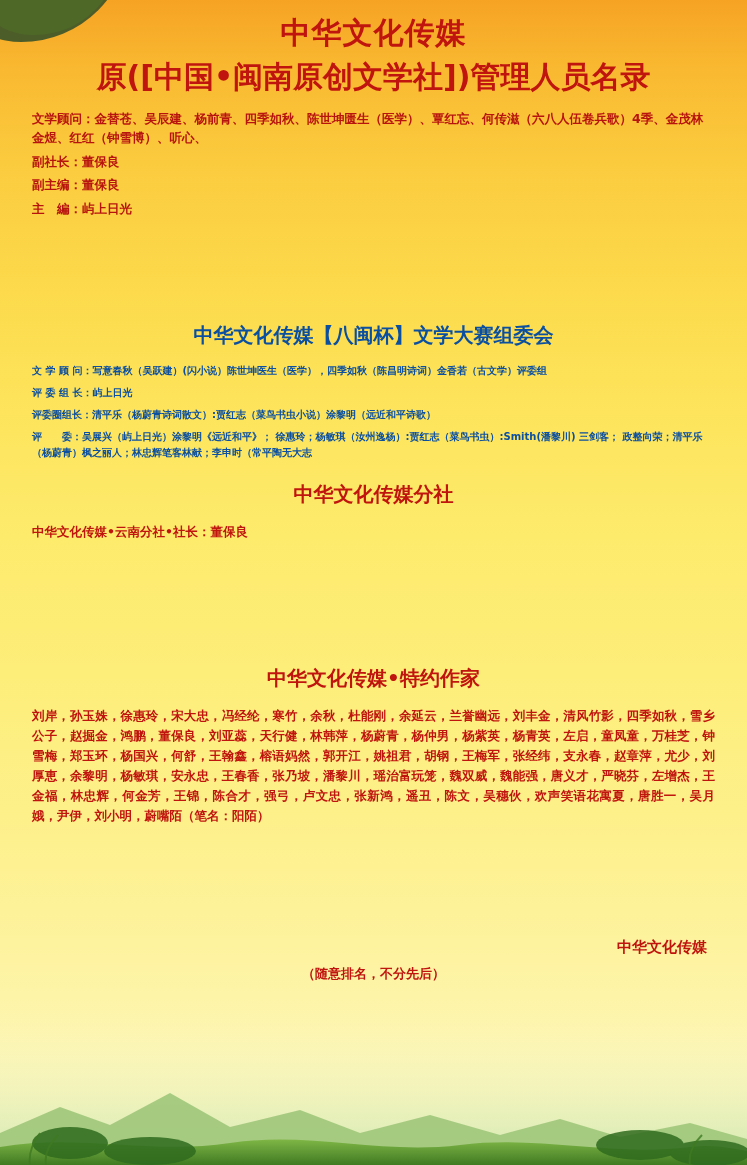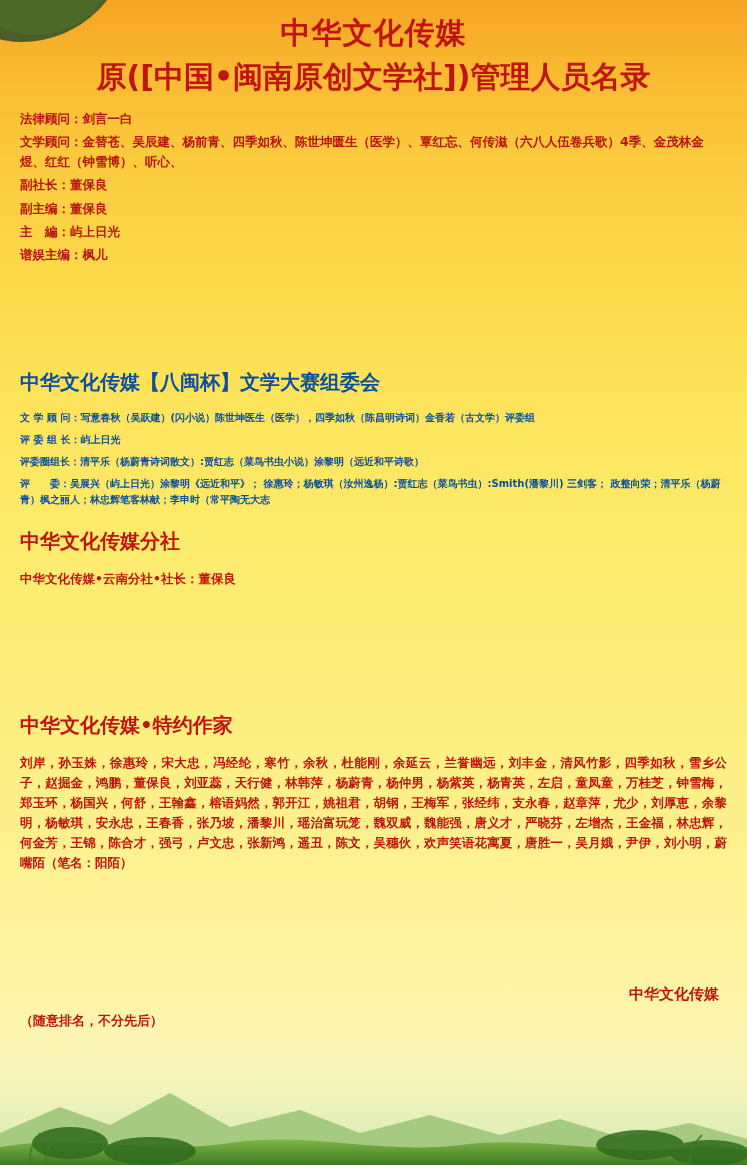--- a/index.html
+++ b/index.html
@@ -46,21 +46,21 @@
     right: 0;
     bottom: 0;
     height: 150px;
     z-index: 0;
     pointer-events: none;
   }
 
   .content {
     position: relative;
     z-index: 2;
-    padding: 0 20px;
+    padding: 0 32px;
     box-sizing: border-box;
   }
 
   h1.main-title {
     text-align: center;
     color: #c0140f;
     font-size: 30px;
     font-weight: bold;
     margin: 14px 0 0 0;
     letter-spacing: 1px;
@@ -78,20 +78,21 @@
   .roster-line {
     color: #b8140f;
     font-size: 12.5px;
     font-weight: bold;
     line-height: 1.55;
     margin: 0 0 4px 0;
     text-align: left;
   }
 
   .section-title {
+    text-align: center;
     color: #c0140f;
     font-size: 20px;
     font-weight: bold;
     margin: 0 0 14px 0;
   }
   .section-title.blue {
     color: #0b4fa0;
   }
 
   .blue-line {
@@ -125,20 +126,21 @@
   }
 
   .footer-right {
     text-align: right;
     color: #c0140f;
     font-size: 15px;
     font-weight: bold;
     margin: 0 8px 8px 0;
   }
   .footer-center {
+    text-align: center;
     color: #c0140f;
     font-size: 13px;
     font-weight: bold;
     margin: 0;
   }
 </style>
 </head>
 <body>
 
 <div class="blob-tl"></div>
@@ -170,26 +172,24 @@
     <path d="M690,150 C688,138 694,128 702,120"></path>
   </g>
 </svg>
 
 <div class="content">
 
   <h1 class="main-title">中华文化传媒</h1>
   <h2 class="sub-title">原([中国•闽南原创文学社])管理人员名录</h2>
 
   <div>
-    <p class="roster-line">法律顾问：剑言一白</p>
     <p class="roster-line">文学顾问：金替苍、吴辰建、杨前青、四季如秋、陈世坤匮生（医学）、覃红忘、何传滋（六八人伍卷兵歌）4季、金茂林金煜、红红（钟雪博）、听心、</p>
     <p class="roster-line">副社长：董保良</p>
     <p class="roster-line">副主编：董保良</p>
     <p class="roster-line">主　編：屿上日光</p>
-    <p class="roster-line">谱娱主编：枫儿</p>
   </div>
 
   <div class="spacer-md"></div>
 
   <div>
     <div class="section-title blue">中华文化传媒【八闽杯】文学大赛组委会</div>
     <p class="blue-line">文 学 顾 问：写意春秋（吴跃建）(闪小说）陈世坤医生（医学），四季如秋（陈昌明诗词）金香若（古文学）评委组</p>
     <p class="blue-line">评 委 组 长：屿上日光</p>
     <p class="blue-line">评委圈组长：清平乐（杨蔚青诗词散文）:贾红志（菜鸟书虫小说）涂黎明（远近和平诗歌）</p>
     <p class="blue-line">评　　委：吴展兴（屿上日光）涂黎明《远近和平》； 徐惠玲；杨敏琪（汝州逸杨）:贾红志（菜鸟书虫）:Smith(潘黎川) 三剑客； 政整向荣；清平乐（杨蔚青）枫之丽人；林忠辉笔客林献；李申时（常平陶无大志</p>

